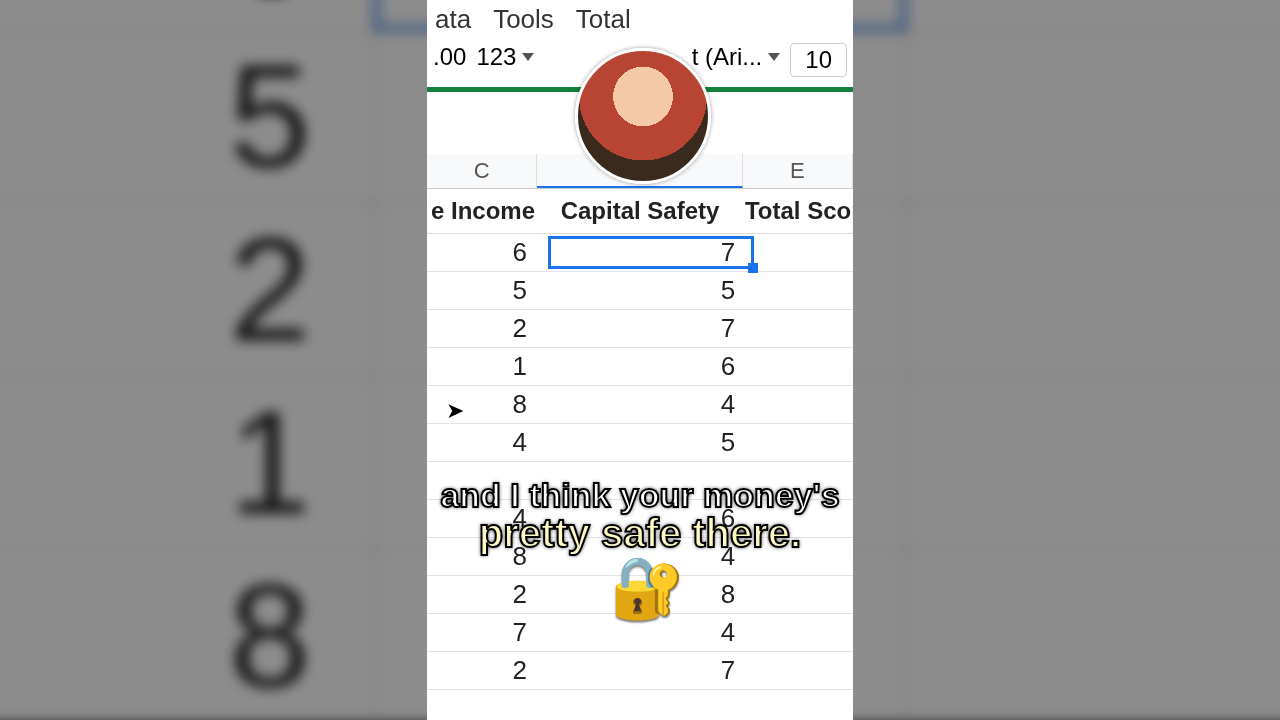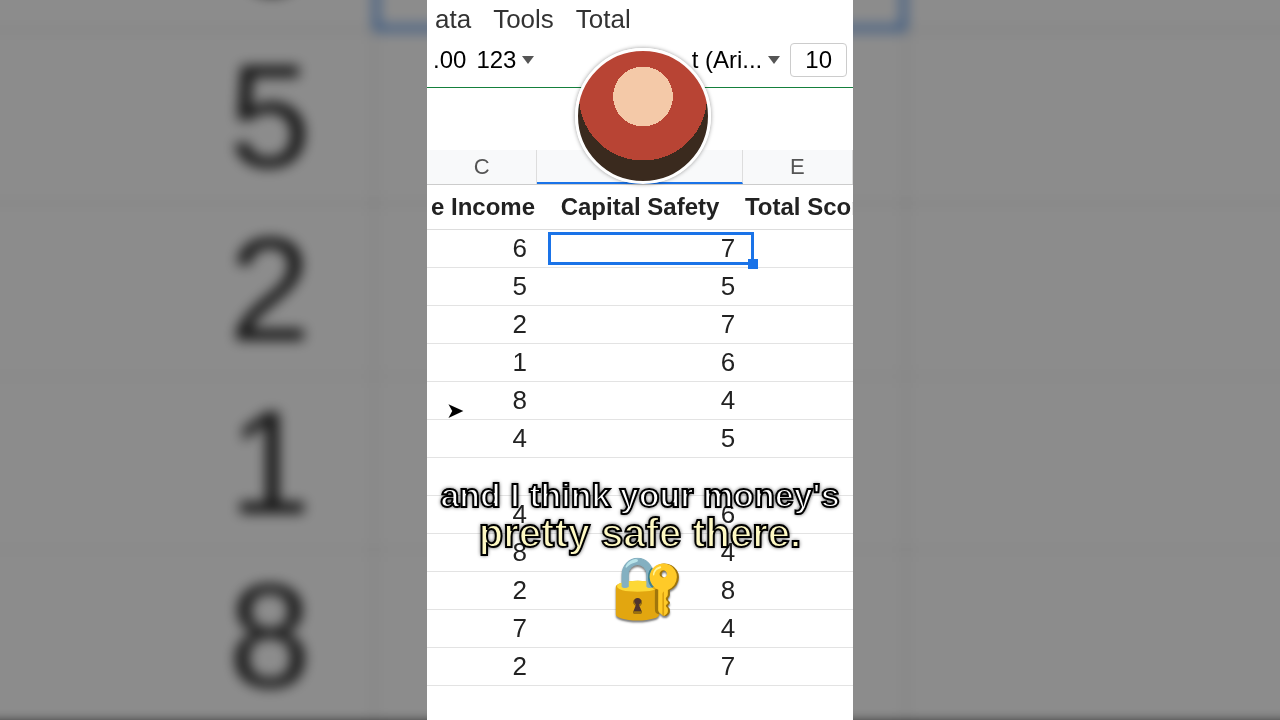--- a/index.html
+++ b/index.html
@@ -7,21 +7,21 @@
   
   .bg{position:absolute;inset:0;filter:blur(6px) brightness(.55);transform:scale(1.05);}
   .bg .sheet{position:absolute;top:-120px;left:-120px;width:1520px;}
   .bg .sheet table{border-collapse:collapse;width:100%;}
   .bg .sheet td{border:1px solid #ddd;height:150px;width:420px;font-size:140px;text-align:right;padding-right:60px;color:#222;background:#fff;}
   .bg .sheet td.sel{outline:4px solid #1a73e8;outline-offset:-4px;}
   
   .panel{position:absolute;top:0;left:427px;width:426px;height:720px;background:#fff;overflow:hidden;}
   .menubar{display:flex;gap:22px;padding:4px 0 6px 8px;font-size:26px;color:#333;font-family:Arial;}
   .menubar span{cursor:default;}
-  .toolbar{display:flex;align-items:center;gap:10px;padding:2px 6px 10px 6px;border-bottom:1px solid #15803d;font-size:24px;}
+  .toolbar{display:flex;align-items:flex-start;gap:10px;padding:2px 6px 10px 6px;border-bottom:5px solid #15803d;font-size:24px;}
   .toolbar .item{display:flex;align-items:center;gap:4px;}
   .tri{display:inline-block;width:0;height:0;border-left:6px solid transparent;border-right:6px solid transparent;border-top:8px solid #555;margin-left:2px;}
   .avatar{position:absolute;top:48px;left:148px;width:130px;height:130px;border-radius:50%;background:radial-gradient(circle at 50% 35%, #f4c9a8 0 28%, #b84434 28% 60%, #3a2a1e 60% 100%);border:3px solid #fff;box-shadow:0 0 4px rgba(0,0,0,.4);}
   .colhdr{display:flex;border-bottom:1px solid #ccc;font-size:22px;color:#555;background:#f8f9fa;}
   .colhdr div{border-right:1px solid #ddd;text-align:center;padding:4px 0;}
   .colC{width:110px;} .colD{width:205px;border-bottom:2px solid #1a73e8;} .colE{width:110px;}
   .hdrrow{display:flex;font-weight:bold;font-size:24px;color:#222;border-bottom:1px solid #ddd;}
   .hdrrow div{padding:8px 4px;white-space:nowrap;}
   .hdrrow .hC{width:110px;text-align:right;overflow:hidden;} .hdrrow .hD{width:205px;text-align:center;} .hdrrow .hE{width:110px;text-align:left;overflow:hidden;}
   .rows{}

